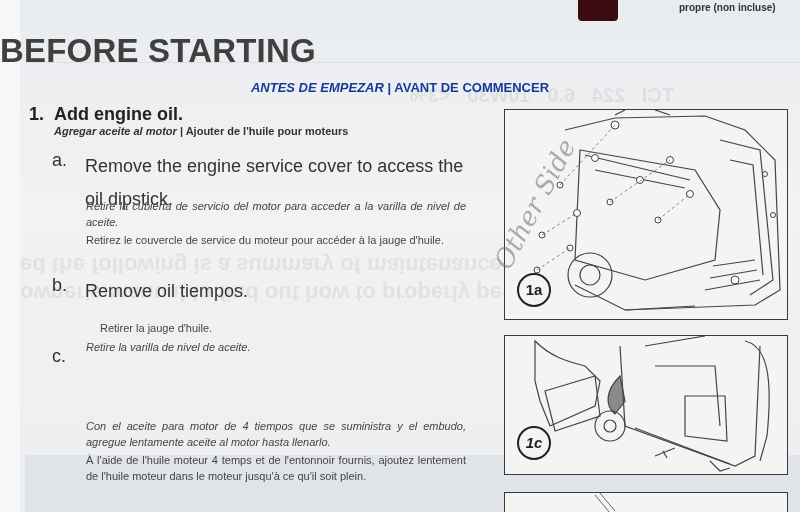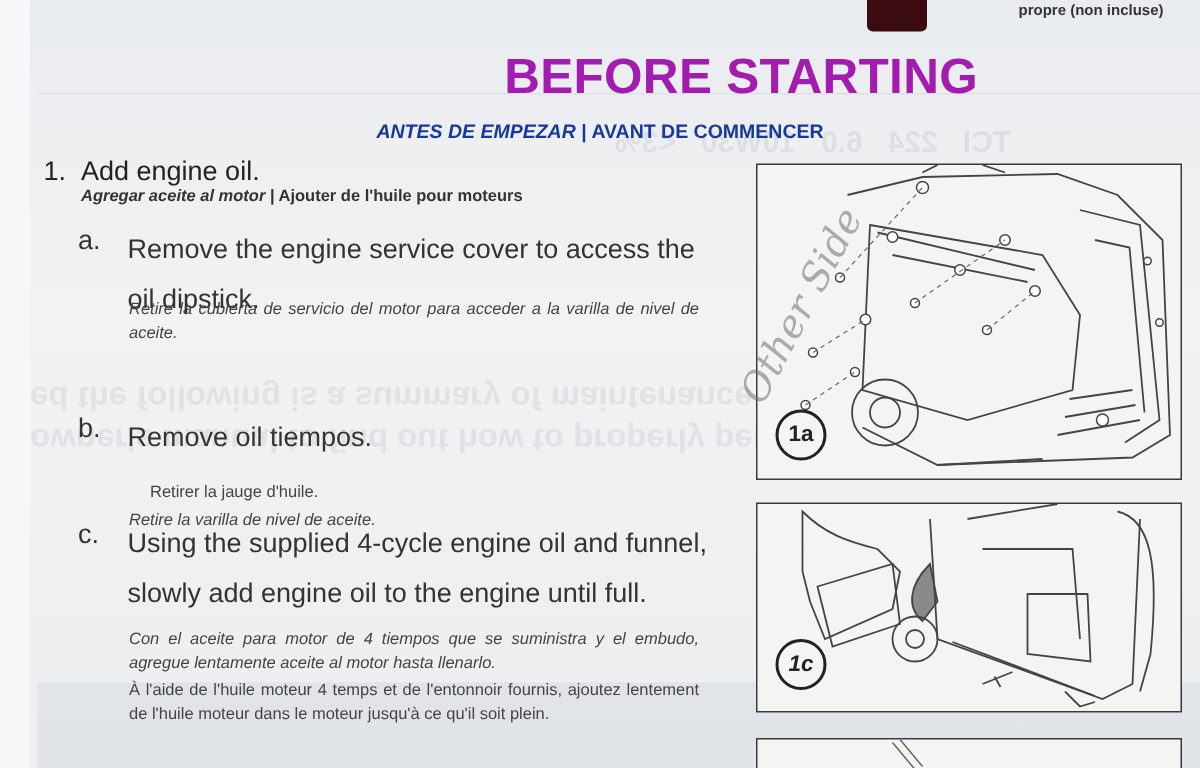--- a/index.html
+++ b/index.html
@@ -32,30 +32,30 @@
     }
     .corner-block {
       position: absolute; left: 578px; top: 0; width: 40px; height: 21px;
       background: #3a0c12; border-radius: 0 0 4px 4px;
     }
     .corner-text {
       position: absolute; left: 679px; top: 2px; font-size: 10px; font-weight: bold;
       color: #333;
     }
     .title {
-      position: absolute; left: 0; width: 652px; top: 32px; text-align: right;
-      font-size: 33px; font-weight: bold; color: #a21caf; letter-spacing: 0.2px;
+      position: absolute; left: 0; width: 652px; top: 32px; text-align: left;
+      font-size: 33px; font-weight: bold; color: #404040; letter-spacing: 0.2px;
     }
     .subtitle {
       position: absolute; left: 0; width: 800px; top: 80px; text-align: center;
       font-size: 13px; font-weight: bold; color: #17399a;
     }
     .subtitle i { font-style: italic; }
     .step-head {
-      position: absolute; left: 29px; top: 104px; font-size: 18px; font-weight: normal; color: #222;
+      position: absolute; left: 29px; top: 104px; font-size: 18px; font-weight: bold; color: #222;
     }
     .step-head .num { display: inline-block; width: 25px; }
     .step-sub {
       position: absolute; left: 54px; top: 125px; font-size: 11px; font-weight: bold; color: #333;
     }
     .step-sub i { font-style: italic; }
     .sub {
       position: absolute; left: 52px; width: 420px;
     }
     .sub .letter {
@@ -111,32 +111,32 @@
   <span class="num">1.</span><span>Add engine oil.</span>
 </div>
 <div class="step-sub">
   <i>Agregar aceite al motor</i><span> | </span><span>Ajouter de l'huile pour moteurs</span>
 </div>
 
 <div class="sub" style="top:150px;height:115px;">
   <div class="letter">a.</div>
   <div class="main">Remove the engine service cover to access the oil dipstick.</div>
   <div class="es" style="top:48px;">Retire la cubierta de servicio del motor para acceder a la varilla de nivel de aceite.</div>
+  <div class="fr" style="top:82px;">Retirez le couvercle de service du moteur pour accéder à la jauge d'huile.</div>
 </div>
 
 <div class="sub" style="top:275px;height:60px;">
   <div class="letter">b.</div>
   <div class="main">Remove oil tiempos.</div>
   <div class="es" style="top:27px;margin-top:37px;">Retire la varilla de nivel de aceite.</div>
   <div class="fr" style="top:45px;padding-left:14px;">Retirer la jauge d'huile.</div>
 </div>
 
 <div class="sub" style="top:346px;height:160px;">
   <div class="letter">c.</div>
-  <div class="main">Using the supplied 4-cycle engine oil and funnel, slowly add engine oil to the engine until full.</div>
   <div class="es" style="top:72px;">Con el aceite para motor de 4 tiempos que se suministra y el embudo, agregue lentamente aceite al motor hasta llenarlo.</div>
   <div class="fr" style="top:106px;">À l'aide de l'huile moteur 4 temps et de l'entonnoir fournis, ajoutez lentement de l'huile moteur dans le moteur jusqu'à ce qu'il soit plein.</div>
 </div>
 
 <div class="fig" style="top:109px;height:209px;">
   <svg width="282" height="209" viewBox="0 0 282 209">
     <g fill="none" stroke="#444" stroke-width="1.2">
       <path d="M60 20 L110 8 L200 6 L240 20 L270 50 L275 180 L250 195 L120 200 L70 175"></path>
       <path d="M75 40 L190 60 L215 100 L210 150 L140 170 L70 150 Z"></path>
       <path d="M215 30 L255 40 L268 170 L245 185"></path>

